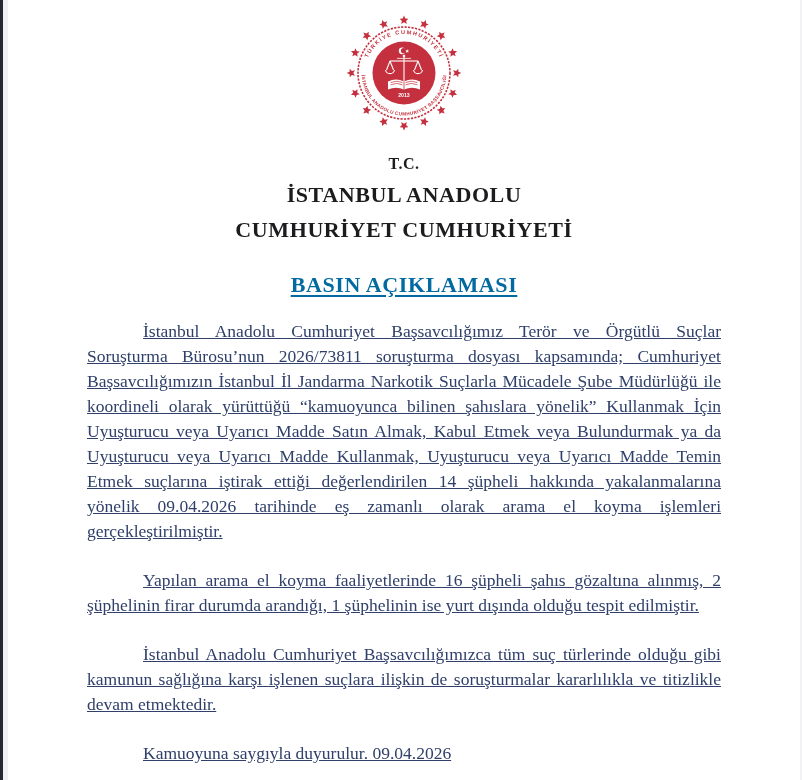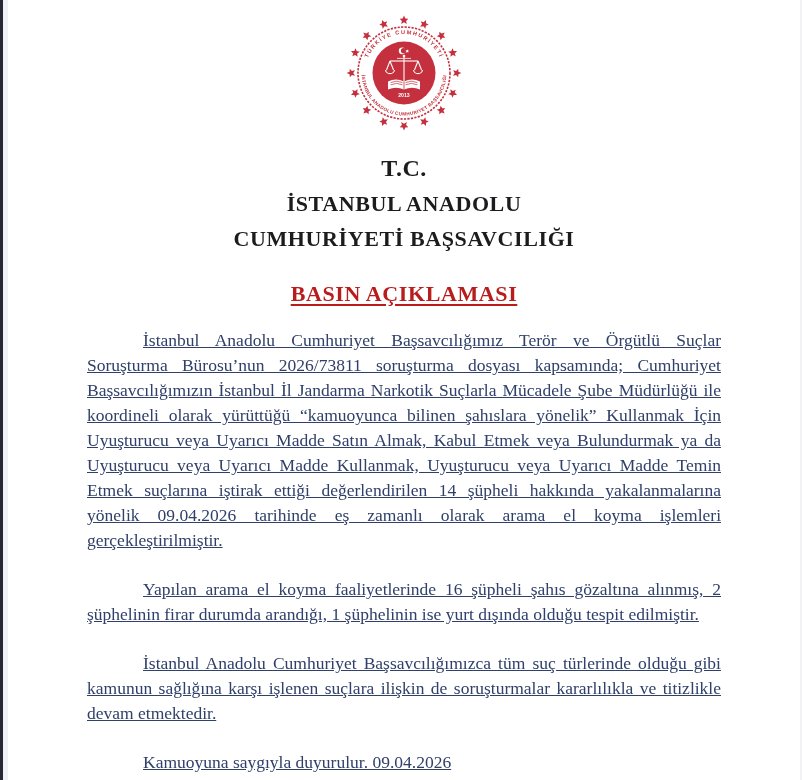--- a/index.html
+++ b/index.html
@@ -34,34 +34,34 @@
     display: flex; justify-content: center;
     padding-top: 13px;
   }
   .header-block {
     text-align: center;
     color: #1c1c1e;
     font-weight: bold;
     margin-top: 22px;
   }
   .header-line1 {
-    font-size: 24px;
+    font-size: 16px;
     letter-spacing: 0.5px;
   }
   .header-line2, .header-line3 {
     font-size: 22px;
     margin-top: 9px;
     letter-spacing: 0.6px;
   }
   .doc-title {
     text-align: center;
     margin-top: 29px;
     font-size: 22px;
     font-weight: bold;
-    color: #b91c1c;
+    color: #0369a1;
   }
   .doc-title span {
     text-decoration: underline;
     text-underline-offset: 3px;
     letter-spacing: 0.6px;
   }
   .body-text {
     margin-top: 21px;
     color: #30406a;
     text-decoration: underline;
@@ -161,21 +161,21 @@
           <line x1="60" y1="68.5" x2="60" y2="76.5" stroke="#c4303d" stroke-width="0.8"></line>
         </g>
 
         <text x="60" y="84" text-anchor="middle" fill="#ffffff" font-size="5.2" font-weight="bold" font-family="Liberation Sans, sans-serif">2013</text>
       </svg>
     </div>
 
     <div class="header-block">
       <div class="header-line1">T.C.</div>
       <div class="header-line2">İSTANBUL ANADOLU</div>
-      <div class="header-line3">CUMHURİYETİ BAŞSAVCILIĞI</div>
+      <div class="header-line3">CUMHURİYET CUMHURİYETİ</div>
     </div>
 
     <div class="doc-title">
       <span>BASIN AÇIKLAMASI</span>
     </div>
 
     <div class="body-text">
       <p>İstanbul Anadolu Cumhuriyet Başsavcılığımız Terör ve Örgütlü Suçlar Soruşturma Bürosu’nun 2026/73811 soruşturma dosyası kapsamında; Cumhuriyet Başsavcılığımızın İstanbul İl Jandarma Narkotik Suçlarla Mücadele Şube Müdürlüğü ile koordineli olarak yürüttüğü “kamuoyunca bilinen şahıslara yönelik” Kullanmak İçin Uyuşturucu veya Uyarıcı Madde Satın Almak, Kabul Etmek veya Bulundurmak ya da Uyuşturucu veya Uyarıcı Madde Kullanmak, Uyuşturucu veya Uyarıcı Madde Temin Etmek suçlarına iştirak ettiği değerlendirilen 14 şüpheli hakkında yakalanmalarına yönelik 09.04.2026 tarihinde eş zamanlı olarak arama el koyma işlemleri gerçekleştirilmiştir.</p>
       <p>Yapılan arama el koyma faaliyetlerinde 16 şüpheli şahıs gözaltına alınmış, 2 şüphelinin firar durumda arandığı, 1 şüphelinin ise yurt dışında olduğu tespit edilmiştir.</p>
       <p>İstanbul Anadolu Cumhuriyet Başsavcılığımızca tüm suç türlerinde olduğu gibi kamunun sağlığına karşı işlenen suçlara ilişkin de soruşturmalar kararlılıkla ve titizlikle devam etmektedir.</p>

